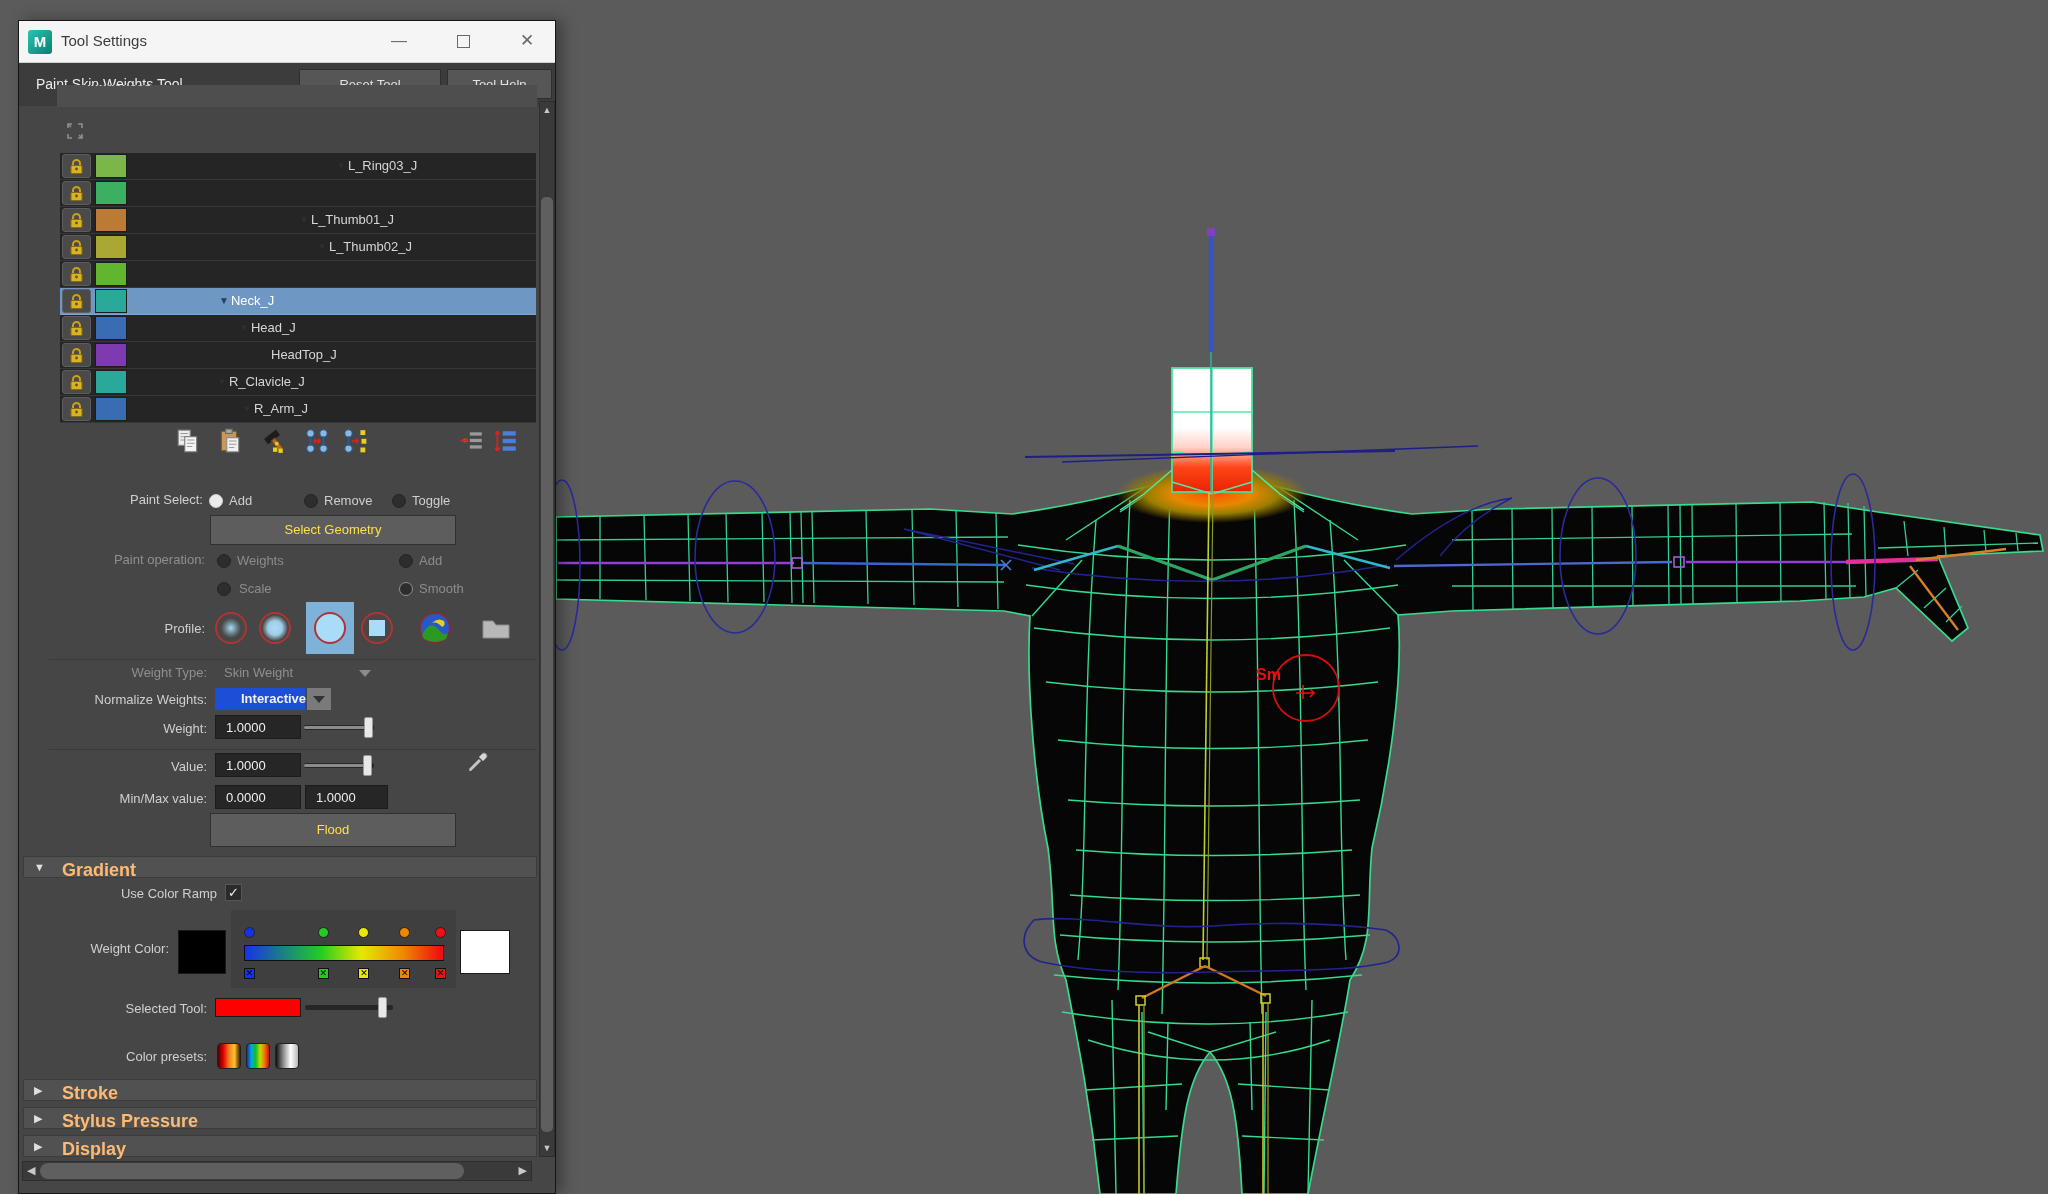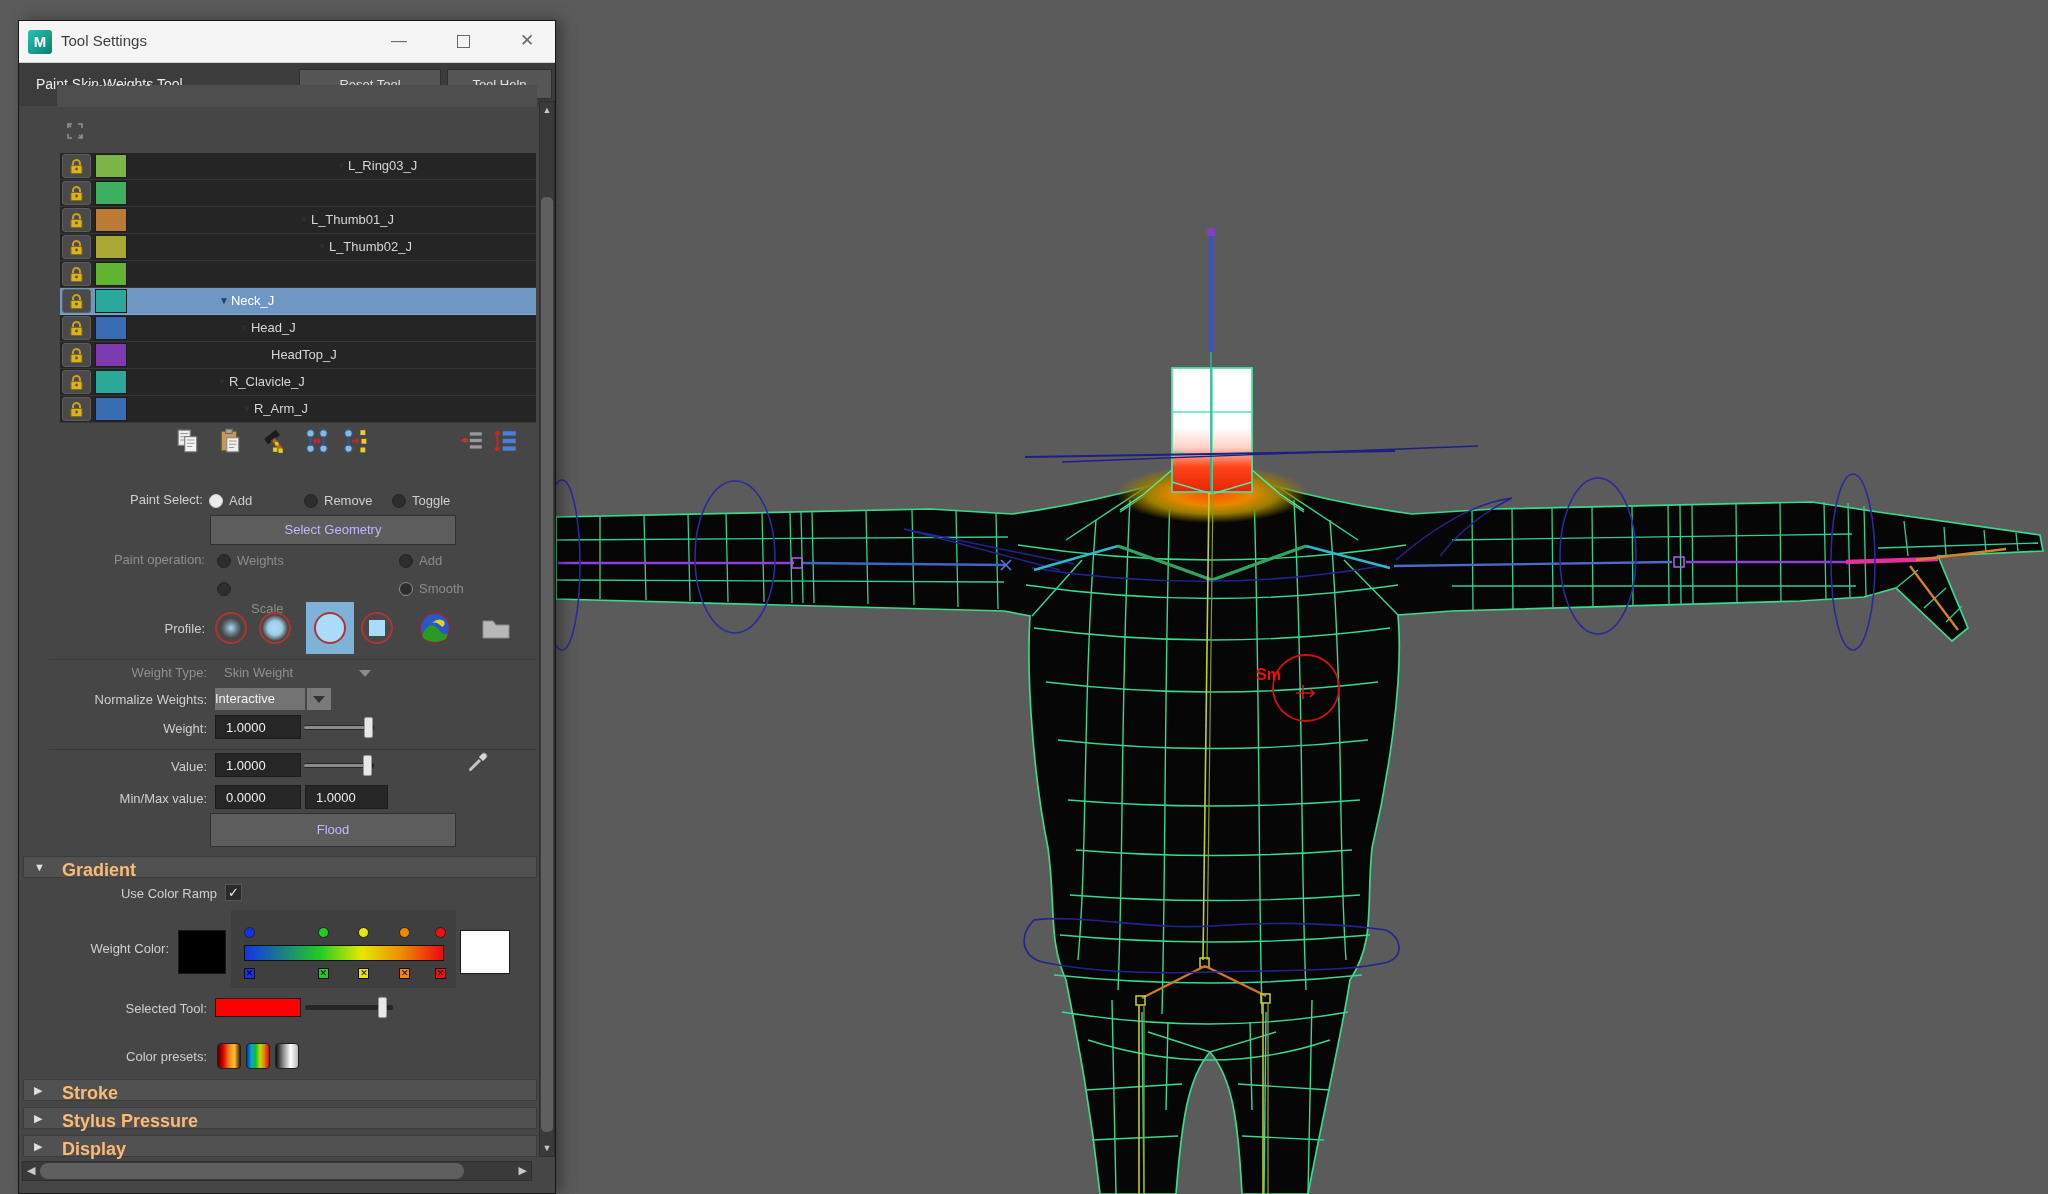--- a/index.html
+++ b/index.html
@@ -67,37 +67,37 @@
   .row-label{position:absolute;left:0;top:0;text-align:right;font-size:13px;color:#cfcfcf;}
   .row-label.dis{color:#8f8f8f;}
   .radio{position:absolute;top:2px;width:14px;height:14px;border-radius:50%;background:#2d2d2d;
          border:1px solid #242424;box-sizing:border-box;}
   .radio.on{background:#ececec;border-color:#d0d0d0;}
   .radio.ring{border:1px solid #909090;}
   .radio-label{position:absolute;top:1px;font-size:13px;color:#cfcfcf;}
   .radio-label.dis{color:#8c8c8c;}
 
   .big-btn{position:absolute;left:191px;width:246px;background:#5d5d5d;border:1px solid #303030;
-           color:#c4b5fd;font-size:13px;text-align:center;box-sizing:border-box;}
+           color:#fde047;font-size:13px;text-align:center;box-sizing:border-box;}
 
   .sep{position:absolute;left:30px;width:488px;height:1px;background:#3a3a3a;}
 
   
   .profile-sel-bg{position:absolute;left:287px;top:581px;width:48px;height:52px;background:#7fb2d8;}
   .brush{position:absolute;top:590px;width:34px;height:34px;}
 
   .text-field{position:absolute;width:86px;height:24px;background:#262626;border:1px solid #1c1c1c;
               color:#efefef;font-size:13px;box-sizing:border-box;padding:0 0 0 10px;font-family:inherit;outline:none;}
   .slider-track{position:absolute;height:5px;background:#262626;border-radius:2px;}
   .slider-fill{position:absolute;height:3px;top:1px;background:#8b8b8b;border-radius:2px;}
   .slider-handle{position:absolute;top:-8px;width:9px;height:21px;background:#e8e8e8;border-radius:2px;
                  border:1px solid #9a9a9a;box-sizing:border-box;}
 
-  .combo{position:absolute;background:#737373;color:#f2f2f2;font-size:13px;line-height:22px;
-         padding-left:0;box-sizing:border-box;}
+  .combo{position:absolute;background:#1d4ed8;color:#f2f2f2;font-size:13px;line-height:22px;
+         padding-left:26px;box-sizing:border-box;font-weight:bold;}
   .combo-arrow-btn{position:absolute;background:#7a7a7a;text-align:center;}
   .tri-down{display:inline-block;width:0;height:0;border-left:6px solid transparent;
             border-right:6px solid transparent;border-top:7px solid #dcdcdc;}
   .tri-down.dark{border-top-color:#333;}
   .tri-down.dis{border-top-color:#8a8a8a;}
 
   
   .section-hdr{position:absolute;left:4px;width:514px;height:22px;background:#515151;border:1px solid #3c3c3c;
                box-sizing:border-box;}
   .section-hdr .arr{position:absolute;left:10px;top:4px;color:#e0e0e0;font-size:11px;}
@@ -497,21 +497,21 @@
     <div class="ctl-row" id="paintop-row1" style="top:531px">
         <div class="row-label dis" style="width:186px">Paint operation:</div>
         <span class="radio" style="left: 198px;"></span>
         <span class="radio-label dis" style="left: 218px;">Weights</span>
         <span class="radio" style="left: 380px;"></span>
         <span class="radio-label dis" style="left: 400px;">Add</span>
       </div>
     <div class="ctl-row" id="paintop-row2" style="top:559px">
         <div class="row-label" style="width:186px"></div>
         <span class="radio" style="left: 198px;"></span>
-        <span class="radio-label dis" style="left: 232px; margin-top: 20px;">Scale</span>
+        <span class="radio-label dis" style="left: 220px;">Scale</span>
         <span class="radio ring" style="left: 380px;"></span>
         <span class="radio-label dis" style="left: 400px;">Smooth</span>
       </div>
 
     <div class="row-label" style="top:600px;width:186px;">Profile:</div>
     <div class="profile-sel-bg"></div>
     <svg class="brush" style="left:195px" viewBox="0 0 34 34">
       <defs>
           <radialGradient id="g1">
             <stop offset="0%" stop-color="#aadcf8"></stop>

